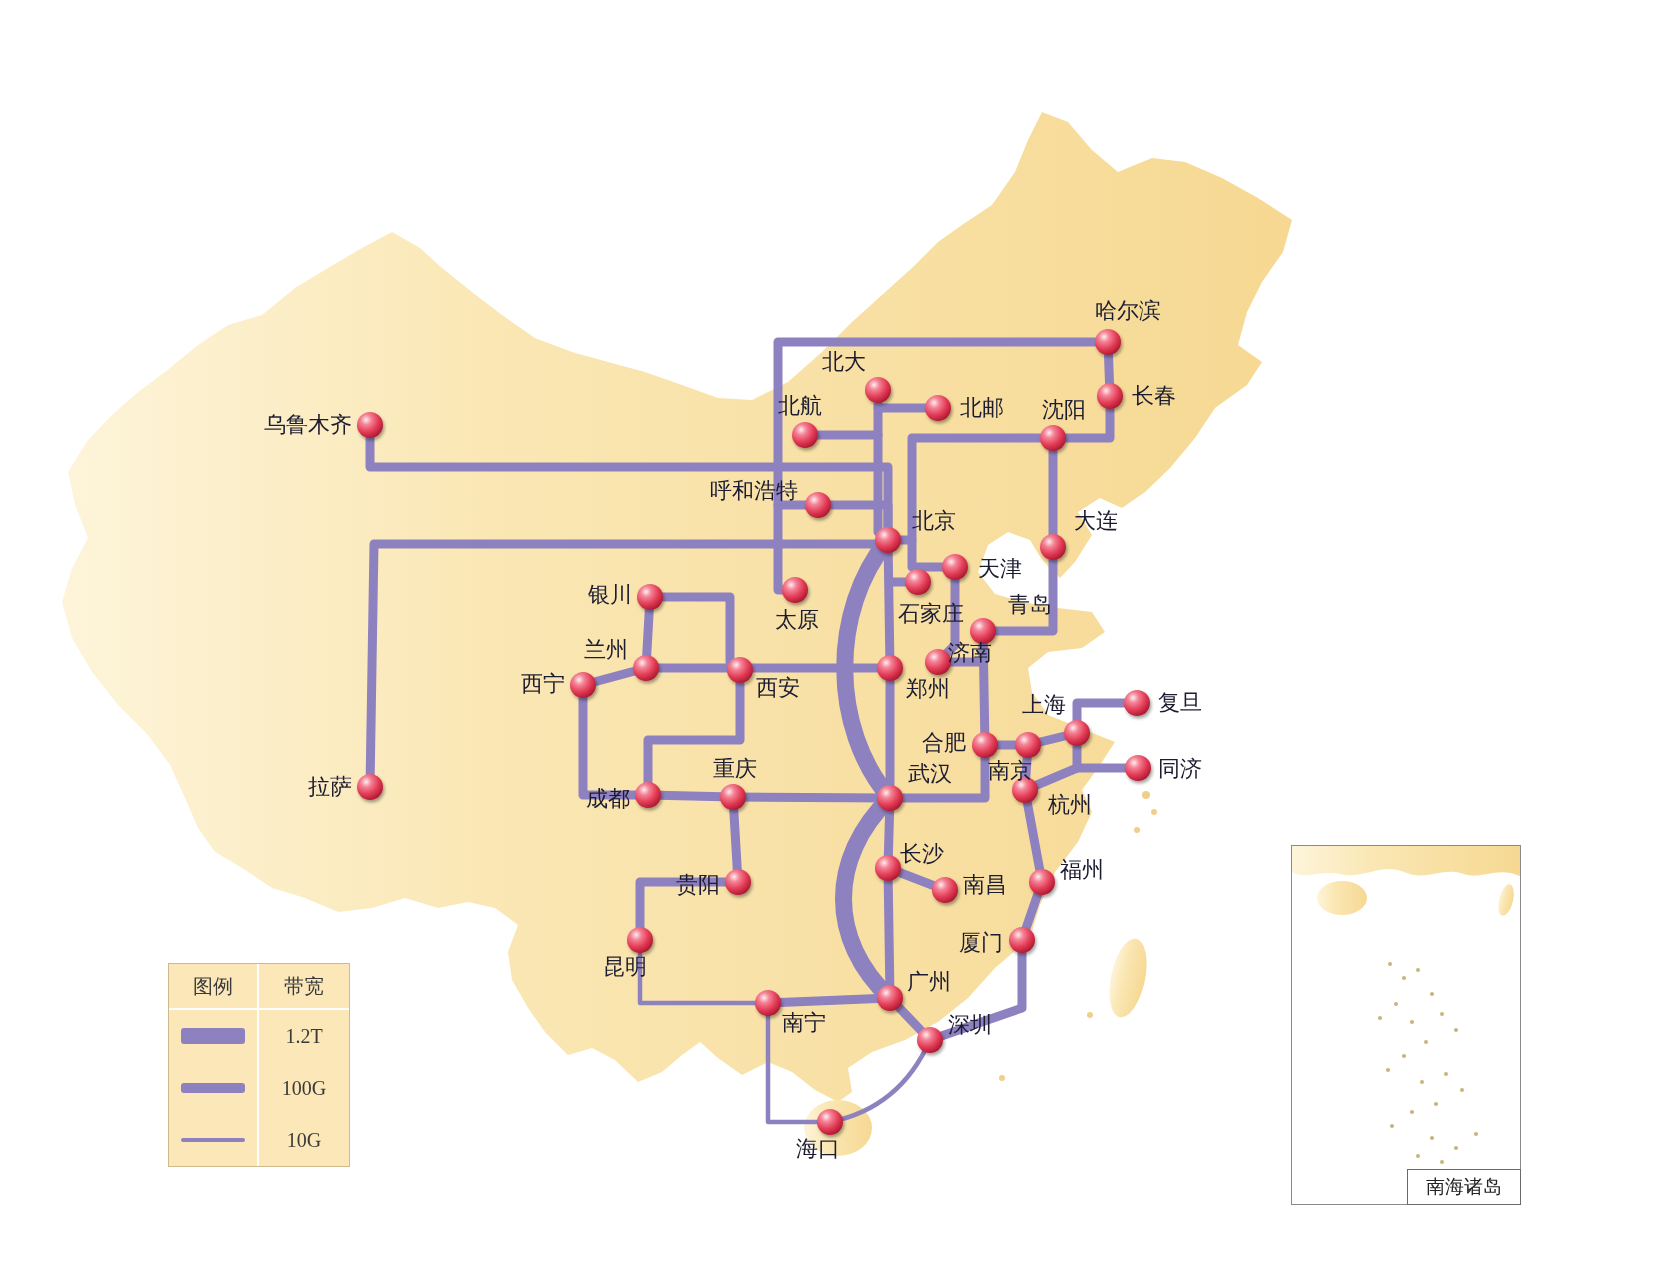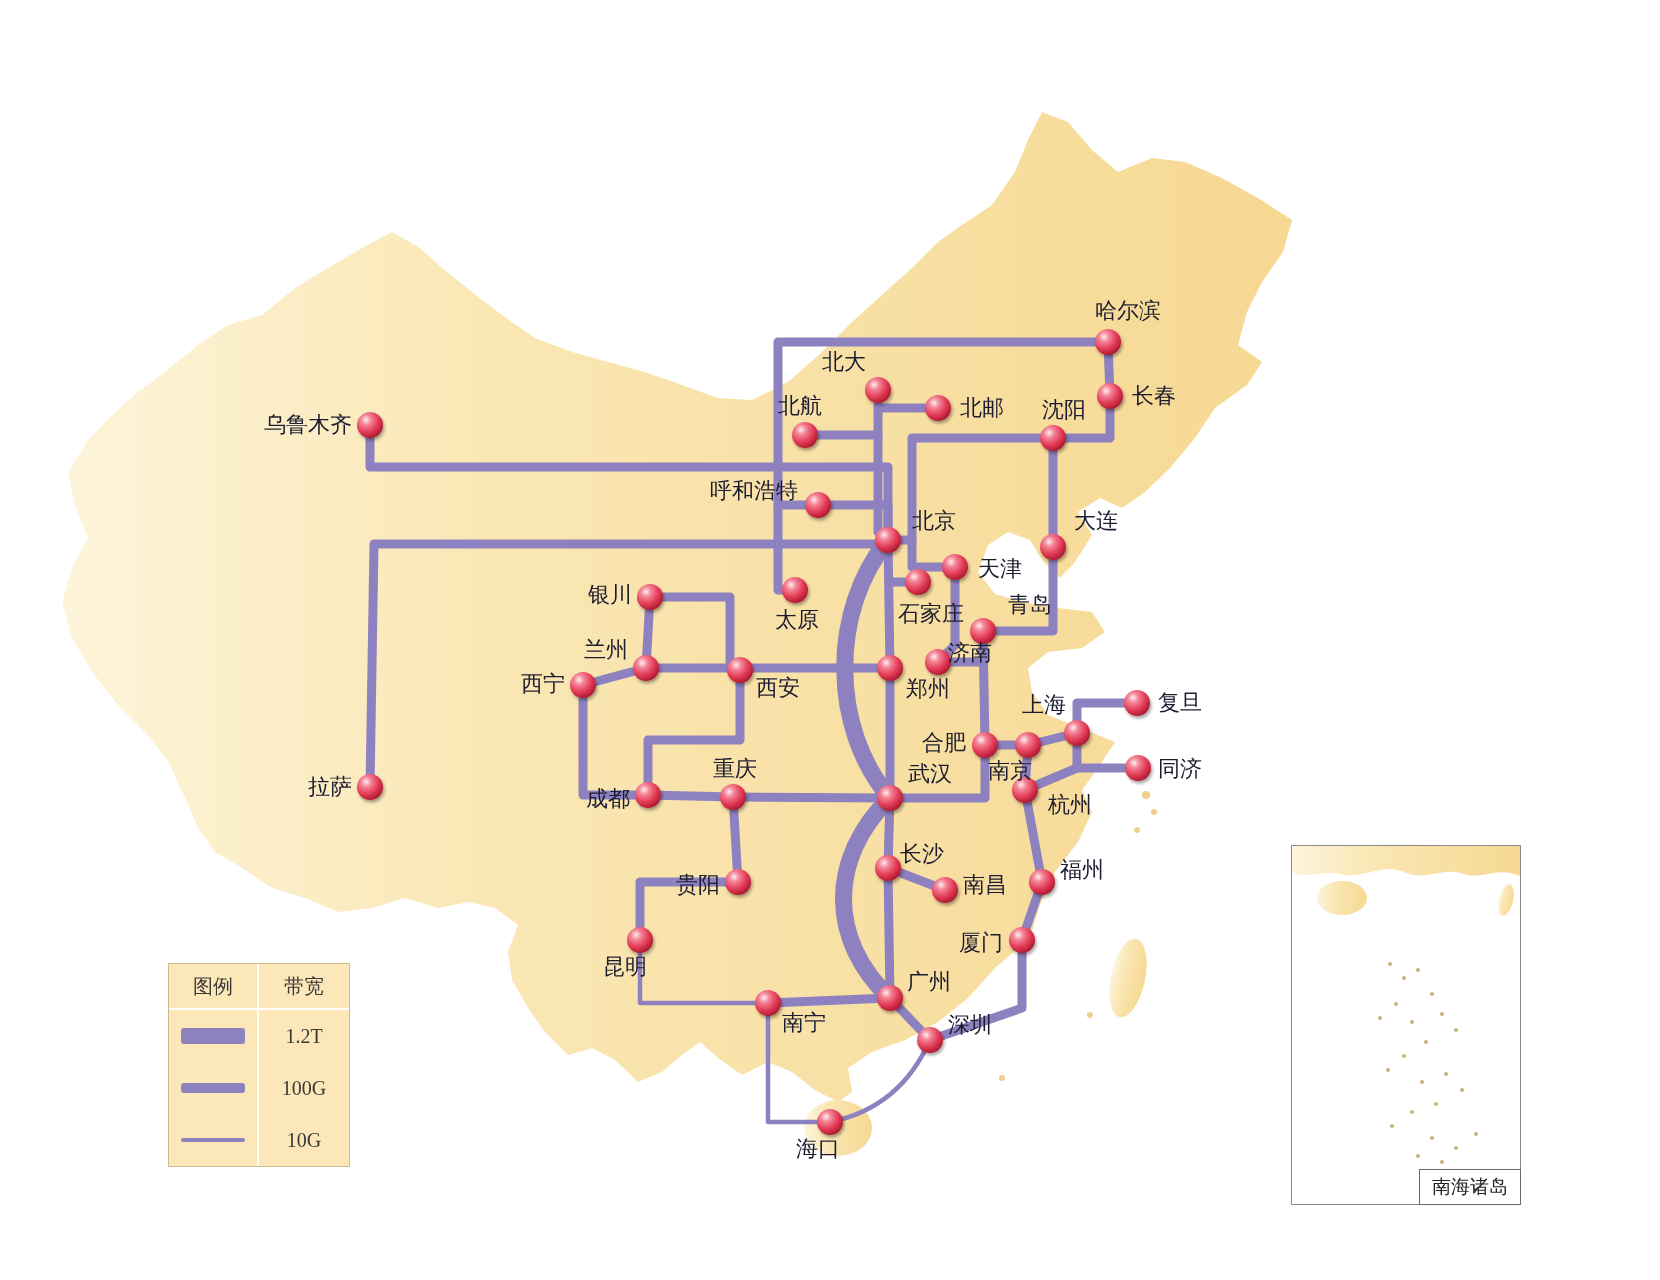--- a/index.html
+++ b/index.html
@@ -10,21 +10,21 @@
   #legend{position:absolute;left:168px;top:963px;width:182px;height:204px;background:#FBE7B8;
           border:1px solid #CDBA8E;display:grid;grid-template-columns:1fr 1fr;
           grid-template-rows:46px 1fr 1fr 1fr;box-sizing:border-box;}
   .legend-cell{display:flex;align-items:center;justify-content:center;font-size:20px;color:#3a3a3a;}
   .legend-cell.c1{border-right:2px solid #ffffff;}
   .legend-cell.hdr{border-bottom:2px solid #ffffff;}
   .legend-bar{width:64px;border-radius:3px;}
   #inset{position:absolute;left:1291px;top:845px;width:230px;height:360px;border:1px solid #8a8a8a;
          background:#ffffff;box-sizing:border-box;}
   #inset-label{position:absolute;right:-1px;bottom:-1px;border:1px solid #6a6a6a;background:#ffffff;
-               padding:4px 12px;font-size:19px;color:#222222;}
+               padding:4px 18px;font-size:19px;color:#222222;}
 </style>
 </head>
 <body>
 
 <div id="stage">
 
   <svg id="map-svg" width="1660" height="1280" viewBox="0 0 1660 1280">
     <defs>
       <linearGradient id="landGrad" x1="0" y1="0" x2="1" y2="0">
         <stop offset="0" stop-color="#FDF4DA"></stop>

